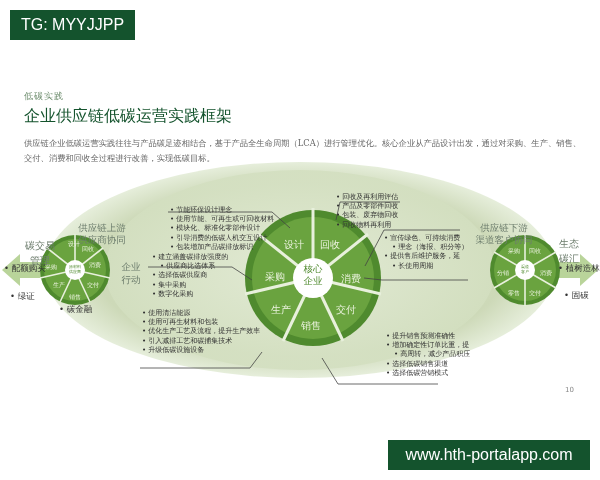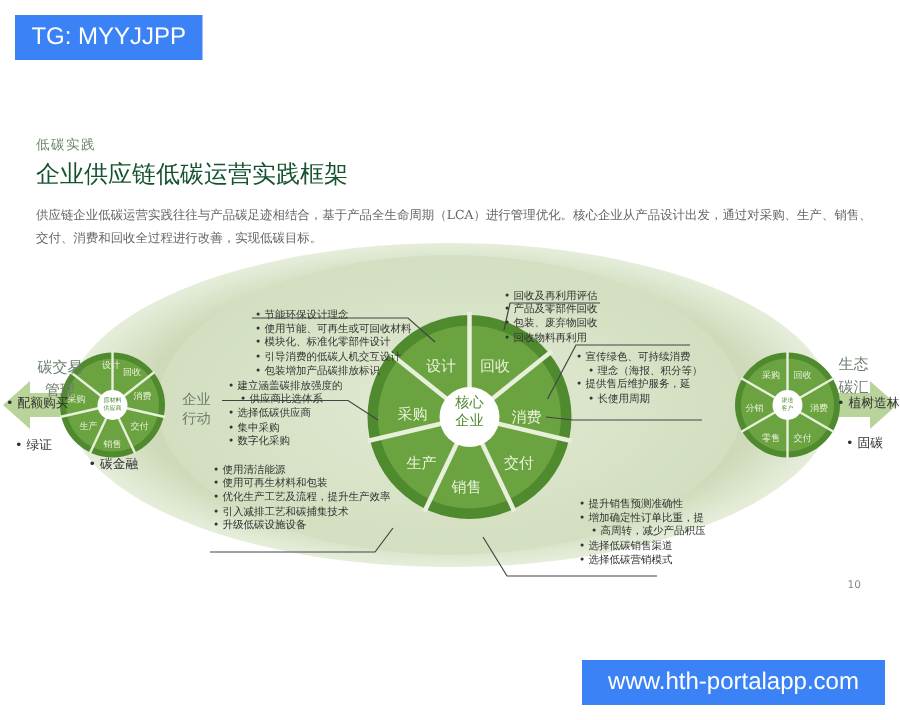--- a/index.html
+++ b/index.html
@@ -1,18 +1,18 @@
 <!DOCTYPE html>
 <html><head>
 <meta charset="utf-8">
 <style>
   html, body { margin:0; padding:0; }
   body { width:600px; height:480px; background:#ffffff; position:relative; overflow:hidden;
          font-family:"DejaVu Sans","Liberation Sans",sans-serif; color:#333; }
-  .wm { position:absolute; background:#3b82f6; color:#fff; font-family:"Liberation Sans",sans-serif; }
+  .wm { position:absolute; background:#14532d; color:#fff; font-family:"Liberation Sans",sans-serif; }
   .wm-top { left:10px; top:10px; width:125px; height:30px; font-size:16px; line-height:30px; text-align:center; }
   .wm-bot { left:388px; top:440px; width:202px; height:30px; font-size:16px; line-height:30px; text-align:center; }
   .section-label { position:absolute; left:24px; top:90px; font-size:9px; color:#6a8a6a; letter-spacing:1px; font-family:"DejaVu Serif",serif; }
   .page-title { position:absolute; left:24px; top:106px; font-size:16px; color:#14532d; font-family:"DejaVu Serif",serif; }
   .intro { position:absolute; left:24px; top:136px; width:560px; font-size:8.3px; line-height:15px; color:#666; font-family:"DejaVu Serif",serif; }
   .diagram { position:absolute; left:0; top:160px; width:600px; height:240px; }
   .diagram svg { position:absolute; left:0; top:0; }
   .lbl { position:absolute; font-family:"DejaVu Serif",serif; color:#6d7d6d; font-size:10px; line-height:13px; text-align:center; }
   .bul { position:absolute; font-size:7px; line-height:9.2px; color:#333; white-space:nowrap; }
   .bul div::before { content:"• "; }
@@ -129,22 +129,26 @@
   <div class="lbl" style="left:529px;top:84px;color:#eaf2dd;font-size:6px;">回收</div>
   <div class="lbl" style="left:540px;top:106px;color:#eaf2dd;font-size:6px;">消费</div>
   <div class="lbl" style="left:529px;top:126px;color:#eaf2dd;font-size:6px;">交付</div>
   <div class="lbl" style="left:508px;top:126px;color:#eaf2dd;font-size:6px;">零售</div>
   <div class="lbl" style="left:497px;top:106px;color:#eaf2dd;font-size:6px;">分销</div>
   <div class="lbl" style="left:515px;top:104px;width:20px;color:#4f8a2e;font-size:4px;line-height:5px;white-space:pre-line;">渠道
 客户</div>
 
   <div class="lbl" style="left:20px;top:78px;width:40px;white-space:pre-line;line-height:15px;">碳交易
 管理</div>
+  <div class="lbl" style="left:72px;top:62px;width:60px;white-space:pre-line;font-size:9.5px;line-height:12px;">供应链上游
+供应商协同</div>
   <div class="lbl" style="left:118px;top:100px;width:26px;white-space:pre-line;font-size:9.5px;line-height:13px;">企业
 行动</div>
+  <div class="lbl" style="left:474px;top:62px;width:60px;white-space:pre-line;font-size:9.5px;line-height:12px;">供应链下游
+渠道客户协同</div>
   <div class="lbl" style="left:556px;top:76px;width:26px;white-space:pre-line;line-height:15px;">生态
 碳汇</div>
 
   <div class="side" style="left:4px;top:103px;">• <span>配额购买</span></div>
   <div class="side" style="left:10px;top:131px;">• <span>绿证</span></div>
   <div class="side" style="left:14px;top:144px;margin-left:45px;">• <span>碳金融</span></div>
   <div class="side" style="left:558px;top:103px;">• <span>植树造林</span></div>
   <div class="side" style="left:564px;top:130px;">• <span>固碳</span></div>
 
   <div class="bul" style="left:170px;top:46px;">

